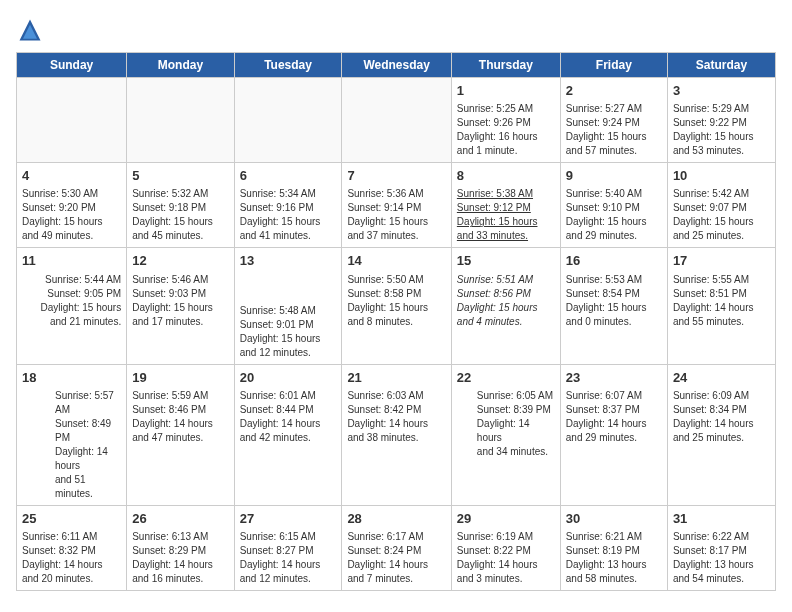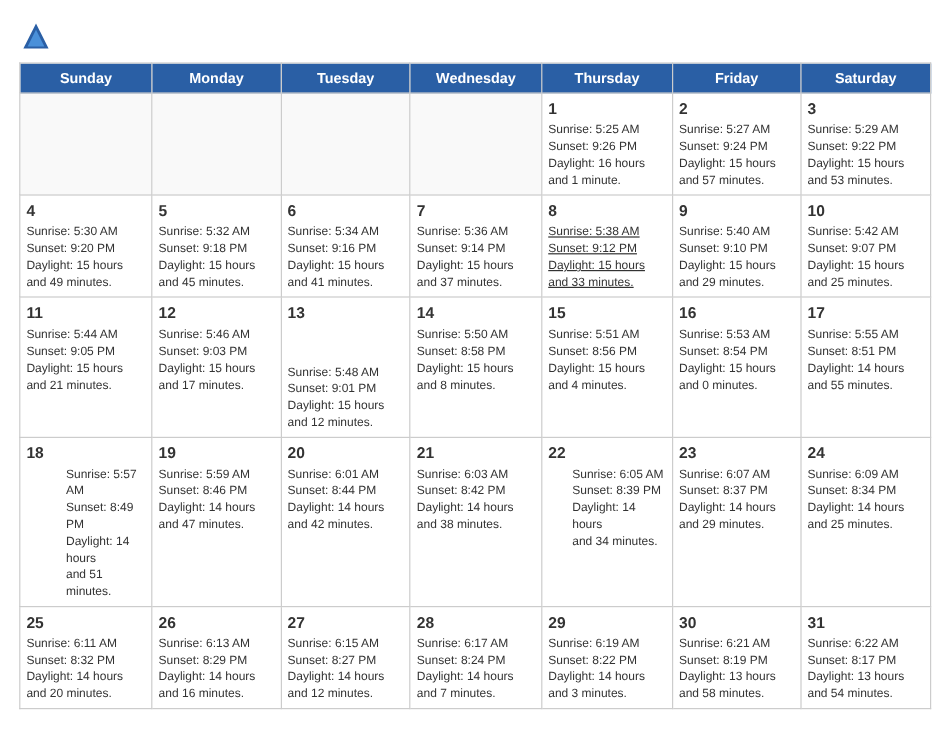--- a/index.html
+++ b/index.html
@@ -190,21 +190,21 @@
           <span class="day-number">10</span>
           <div class="day-info" style="white-space: pre-line;">Sunrise: 5:42 AM
 Sunset: 9:07 PM
 Daylight: 15 hours
 and 25 minutes.</div>
         </td>
       </tr>
       <tr>
         <td>
           <span class="day-number">11</span>
-          <div class="day-info" style="white-space: pre-line;">Sunrise: 5:44 AM
+          <div class="day-info" style="white-space: pre-line; text-align: right;">Sunrise: 5:44 AM
 Sunset: 9:05 PM
 Daylight: 15 hours
 and 21 minutes.</div>
         </td>
         <td>
           <span class="day-number">12</span>
           <div class="day-info" style="white-space: pre-line;">Sunrise: 5:46 AM
 Sunset: 9:03 PM
 Daylight: 15 hours
 and 17 minutes.</div>
@@ -218,21 +218,21 @@
         </td>
         <td>
           <span class="day-number">14</span>
           <div class="day-info" style="white-space: pre-line;">Sunrise: 5:50 AM
 Sunset: 8:58 PM
 Daylight: 15 hours
 and 8 minutes.</div>
         </td>
         <td>
           <span class="day-number">15</span>
-          <div class="day-info" style="white-space: pre-line;">Sunrise: 5:51 AM
+          <div class="day-info" style="white-space: pre-line; font-style: italic;">Sunrise: 5:51 AM
 Sunset: 8:56 PM
 Daylight: 15 hours
 and 4 minutes.</div>
         </td>
         <td>
           <span class="day-number">16</span>
           <div class="day-info" style="white-space: pre-line;">Sunrise: 5:53 AM
 Sunset: 8:54 PM
 Daylight: 15 hours
 and 0 minutes.</div>

